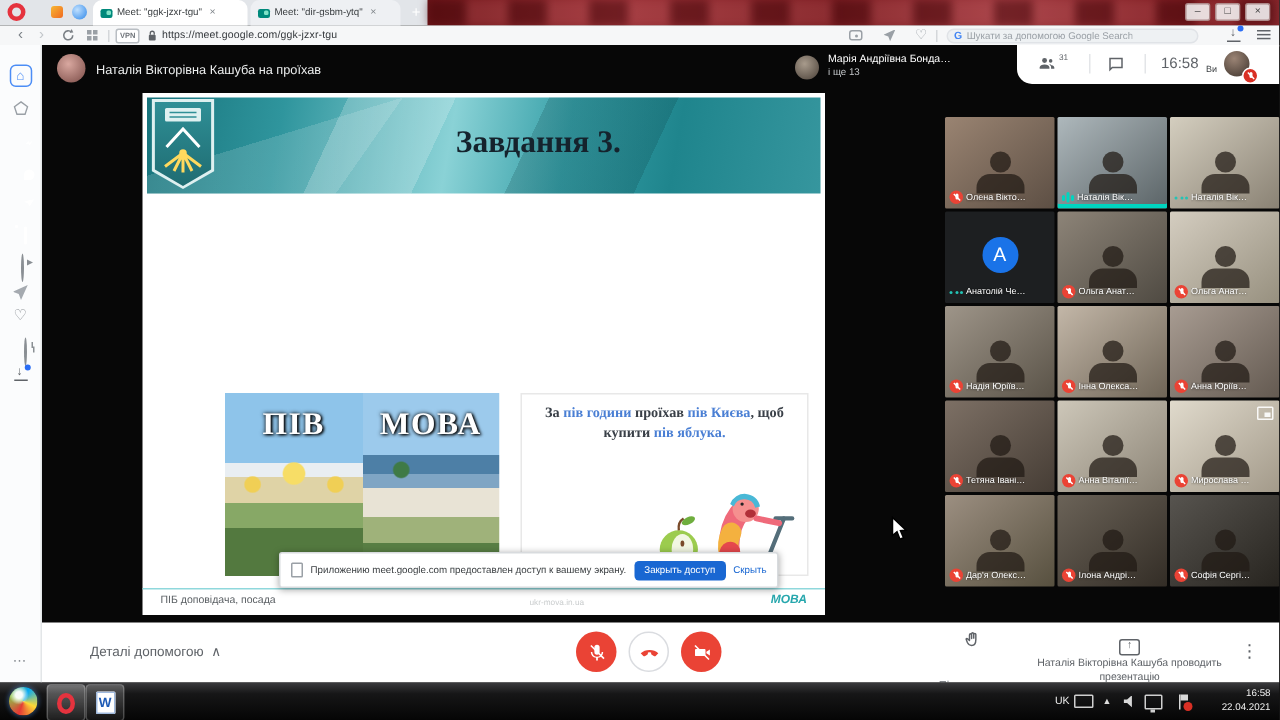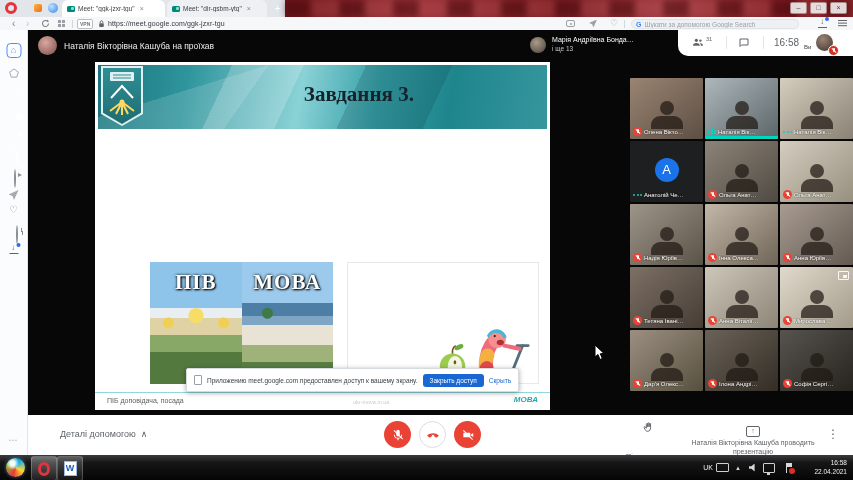--- a/index.html
+++ b/index.html
@@ -349,20 +349,21 @@
       <div class="collage">
         <div class="half l">
           <div class="collage-word">ПІВ</div>
         </div>
         <div class="half r">
           <div class="collage-word">МОВА</div>
         </div>
       </div>
 
       <div class="rightimg">
+        <div class="capt"><span>За </span><span class="b">пів години</span><span> проїхав </span><span class="b">пів Києва</span><span>, щоб купити </span><span class="b">пів яблука.</span></div>
         <svg class="cartoon" width="104" height="78" viewBox="0 0 130 98">
 
           <circle cx="28" cy="72" r="16" fill="#9ccc4e"></circle>
           <ellipse cx="31" cy="72" rx="9" ry="13" fill="#f2f7e2"></ellipse>
           <ellipse cx="31" cy="67" rx="1.6" ry="2.6" fill="#7a4b2a"></ellipse>
           <ellipse cx="31" cy="78" rx="1.6" ry="2.6" fill="#7a4b2a"></ellipse>
           <path d="M28 56 q-1 -7 4 -10" fill="none" stroke="#7a4b2a" stroke-width="2"></path>
           <ellipse cx="36" cy="48" rx="6" ry="3" fill="#6fae3e" transform="rotate(-25 36 48)"></ellipse>
 
           <rect x="58" y="84" width="38" height="4.5" rx="2" fill="#546e7a"></rect>

